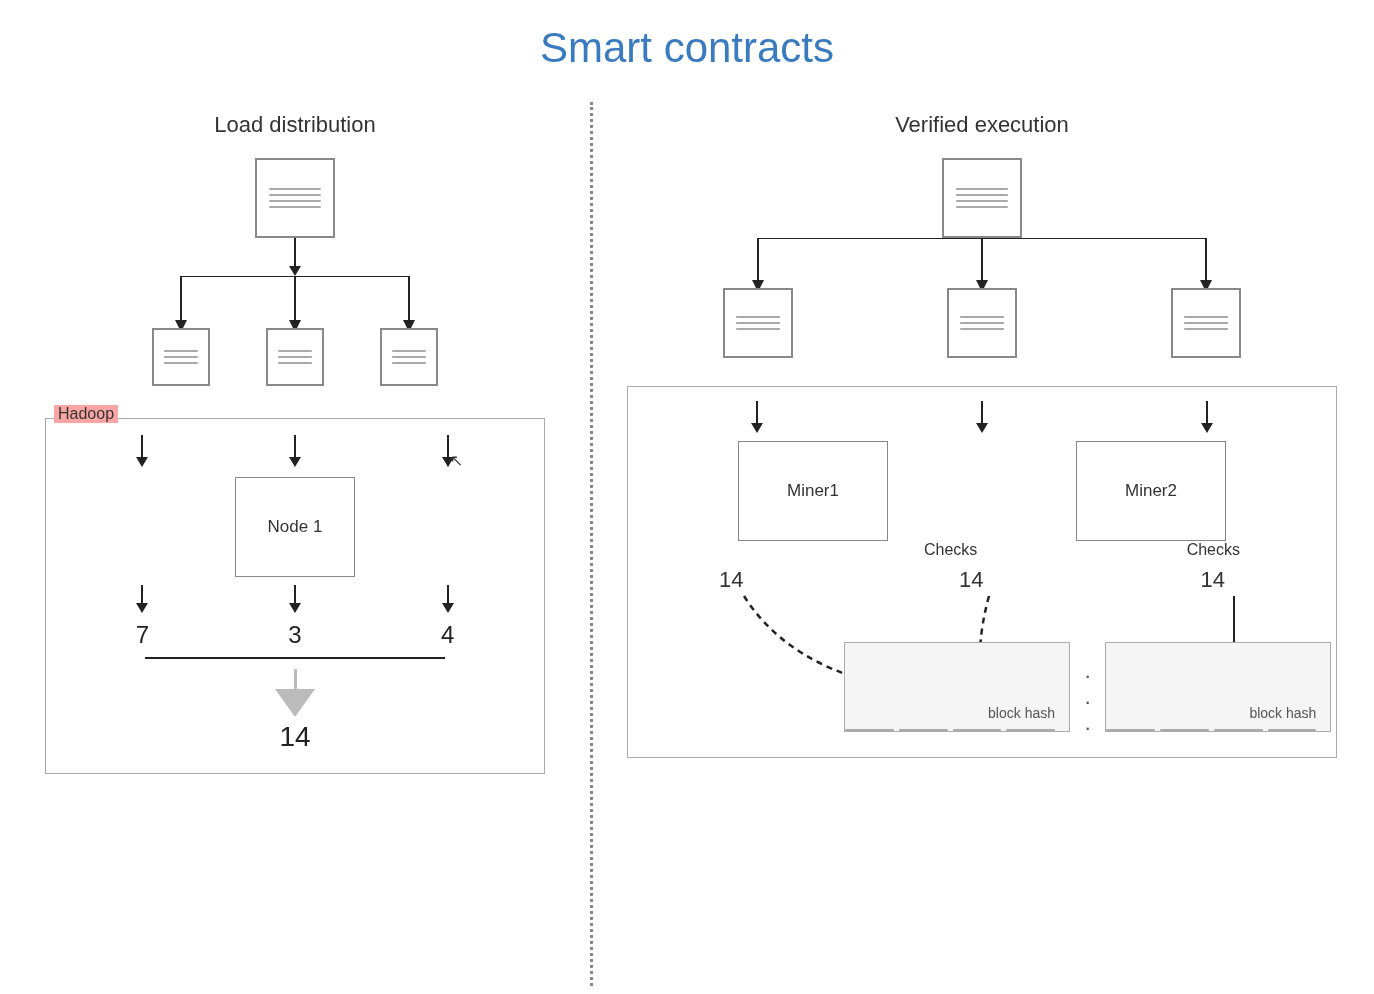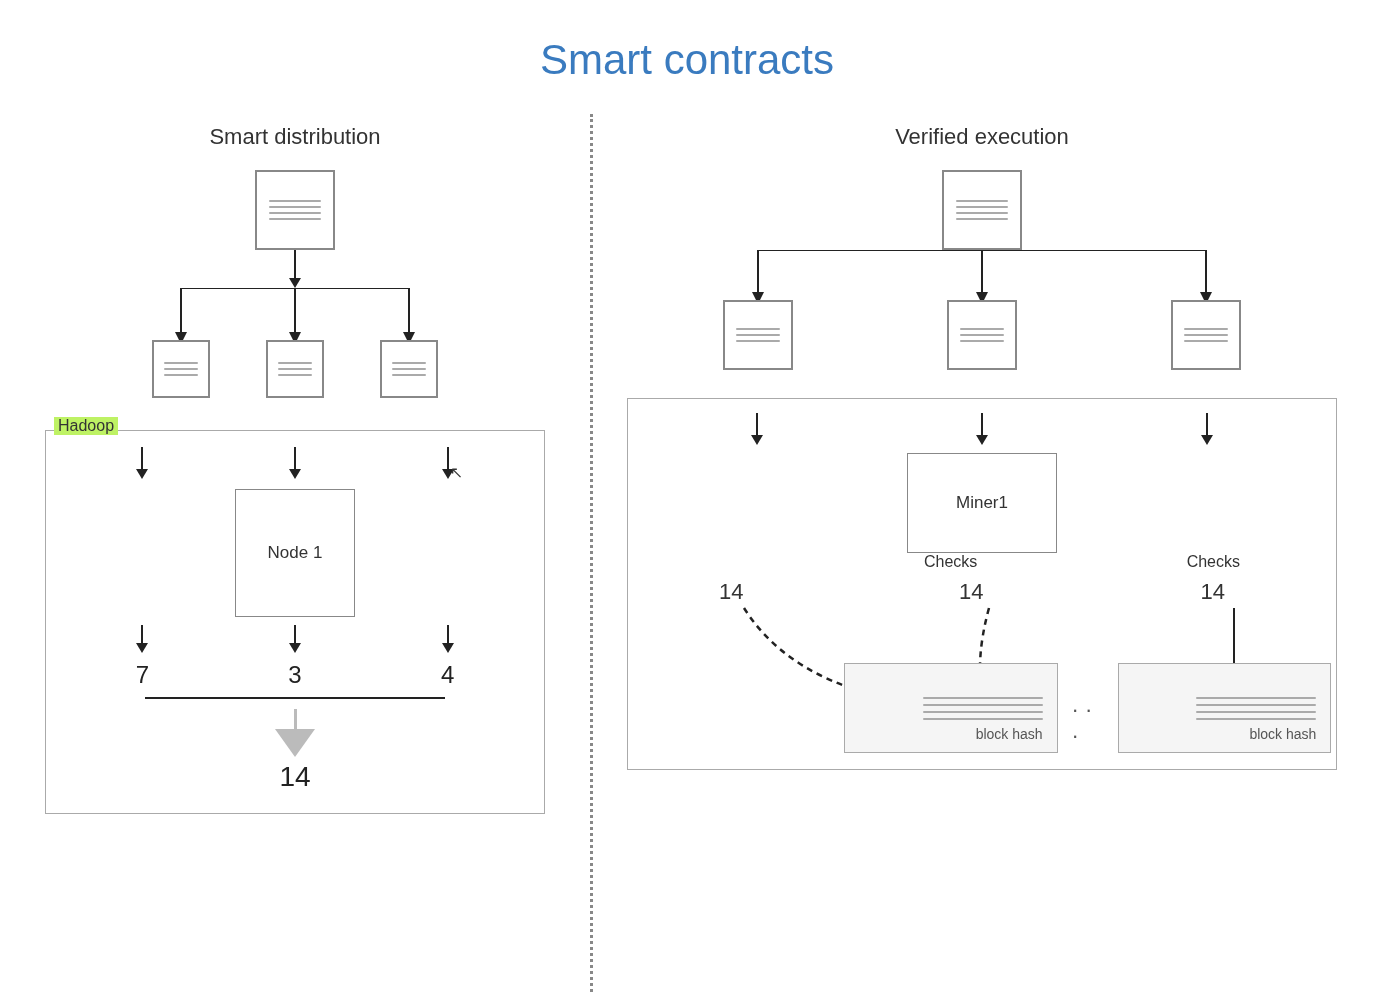--- a/index.html
+++ b/index.html
@@ -10,21 +10,21 @@
       font-family: 'Helvetica Neue', Arial, sans-serif;
       overflow: hidden;
       position: relative;
     }
 
     .page-title {
       text-align: center;
       color: #3a7bbf;
       font-size: 42px;
       font-weight: 300;
-      padding-top: 36px;
+      padding-top: 24px;
       margin-bottom: 30px;
     }
 
     .main-content {
       display: flex;
       flex-direction: row;
       width: 100%;
       height: calc(100% - 110px);
       position: relative;
     }
@@ -126,38 +126,38 @@
       width: 500px;
       padding: 16px 20px 20px 20px;
       position: relative;
       margin-top: 0;
     }
 
     .hadoop-label {
       position: absolute;
       top: -14px;
       left: 8px;
-      background: #bef264;
+      background: #fca5a5;
       padding: 0 4px;
       font-size: 16px;
       color: #333;
     }
 
     .node-row {
       display: flex;
       flex-direction: row;
       justify-content: space-around;
       align-items: flex-start;
       margin-top: 10px;
     }
 
     .node-box {
       border: 1.5px solid #888;
       width: 120px;
-      height: 128px;
+      height: 100px;
       display: flex;
       align-items: center;
       justify-content: center;
       font-size: 17px;
       color: #333;
     }
 
     .result-row {
       display: flex;
       flex-direction: row;
@@ -247,21 +247,21 @@
       font-size: 17px;
       color: #333;
     }
 
     .block-hash-box {
       border: 1.5px solid #aaa;
       background: #f5f5f5;
       width: 226px;
       height: 90px;
       display: flex;
-      flex-direction: column;
+      flex-direction: row;
       justify-content: center;
       align-items: flex-end;
       padding-right: 14px;
       gap: 5px;
       position: relative;
     }
 
     .block-hash-box .line {
       background: #aaa;
       height: 2px;
@@ -287,21 +287,21 @@
     }
   </style>
 </head>
 <body>
 
 <div class="page-title">Smart contracts</div>
 
 <div class="main-content">
 
   <div class="left-panel">
-    <div class="panel-title">Smart distribution</div>
+    <div class="panel-title">Load distribution</div>
 
     <div style="position:relative; width:500px; display:flex; flex-direction:column; align-items:center;">
 
       <div class="doc-icon left-root-doc">
         <div class="line" style="width:52px;"></div>
         <div class="line" style="width:52px;"></div>
         <div class="line" style="width:52px;"></div>
         <div class="line" style="width:52px;"></div>
       </div>
 
@@ -461,20 +461,23 @@
           <div class="arrow-down">
             <div class="arrow-line" style="height:22px;"></div>
             <div class="arrow-head-down"></div>
           </div>
         </div>
 
         <div class="miner-row">
           <div class="miner-box">
             <span>Miner1</span>
           </div>
+          <div class="miner-box">
+            <span>Miner2</span>
+          </div>
         </div>
 
         <div style="position:relative; height:200px; width:100%;">
 
           <div style="position:absolute; top:0; left:280px; text-align:left; font-size:16px; color:#333;">Checks</div>
 
           <div style="position:absolute; top:0; right:80px; text-align:center; font-size:16px; color:#333;">Checks</div>
 
           <div style="position:absolute; top:26px; left:75px; font-size:22px; color:#333;">14</div>
 

